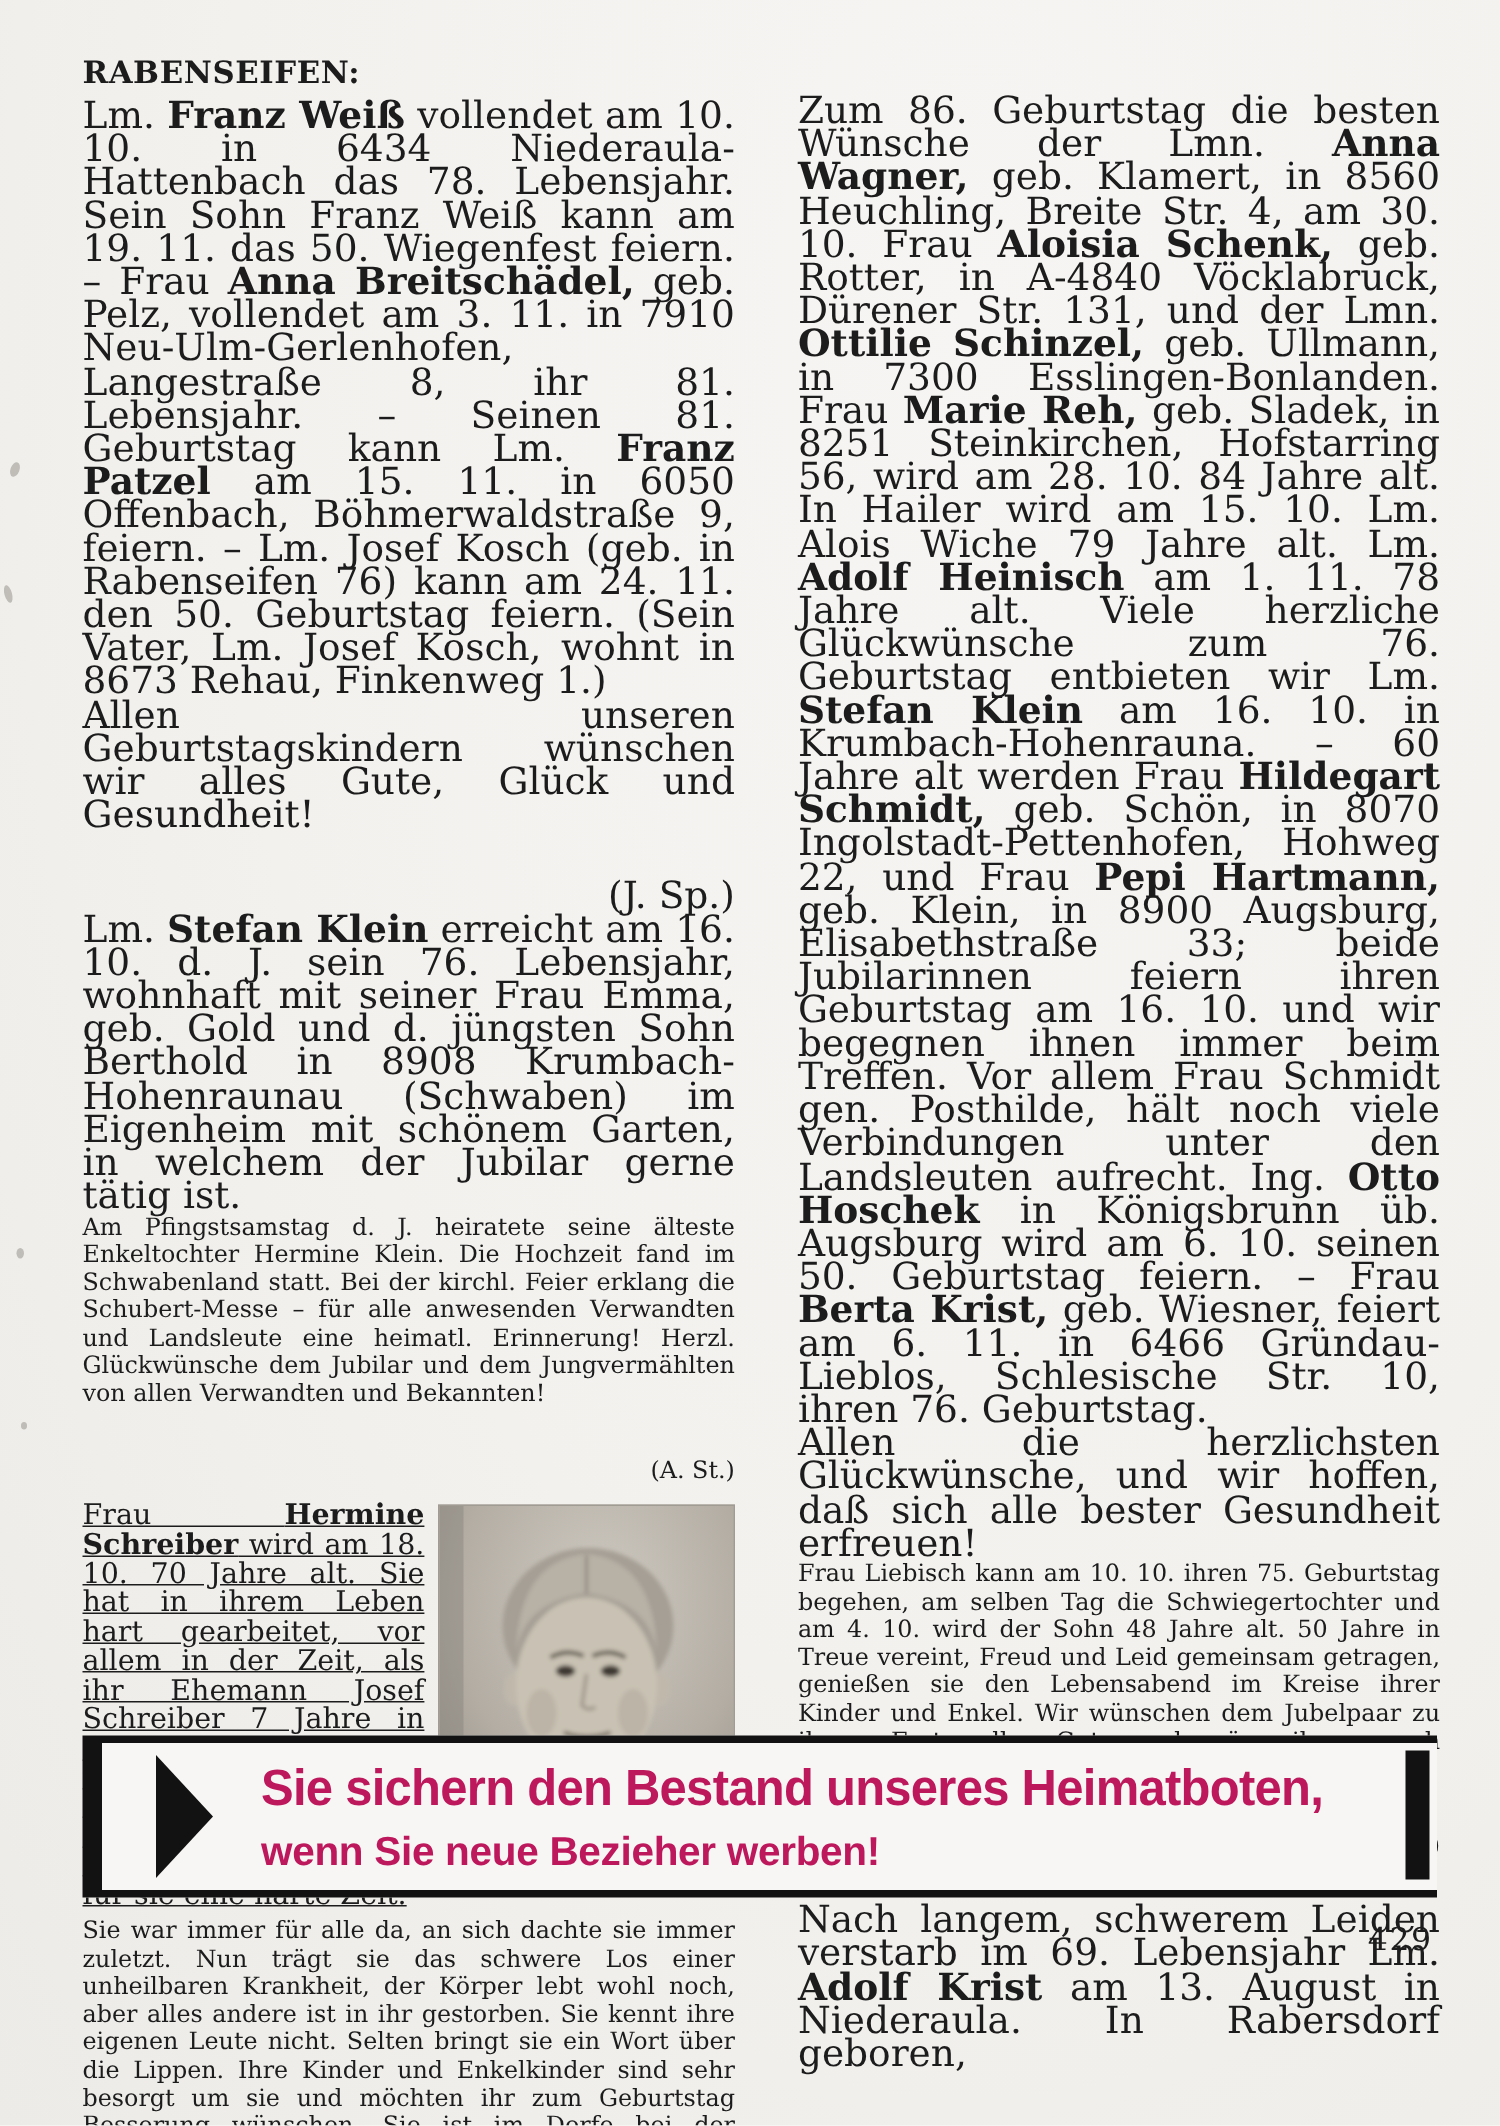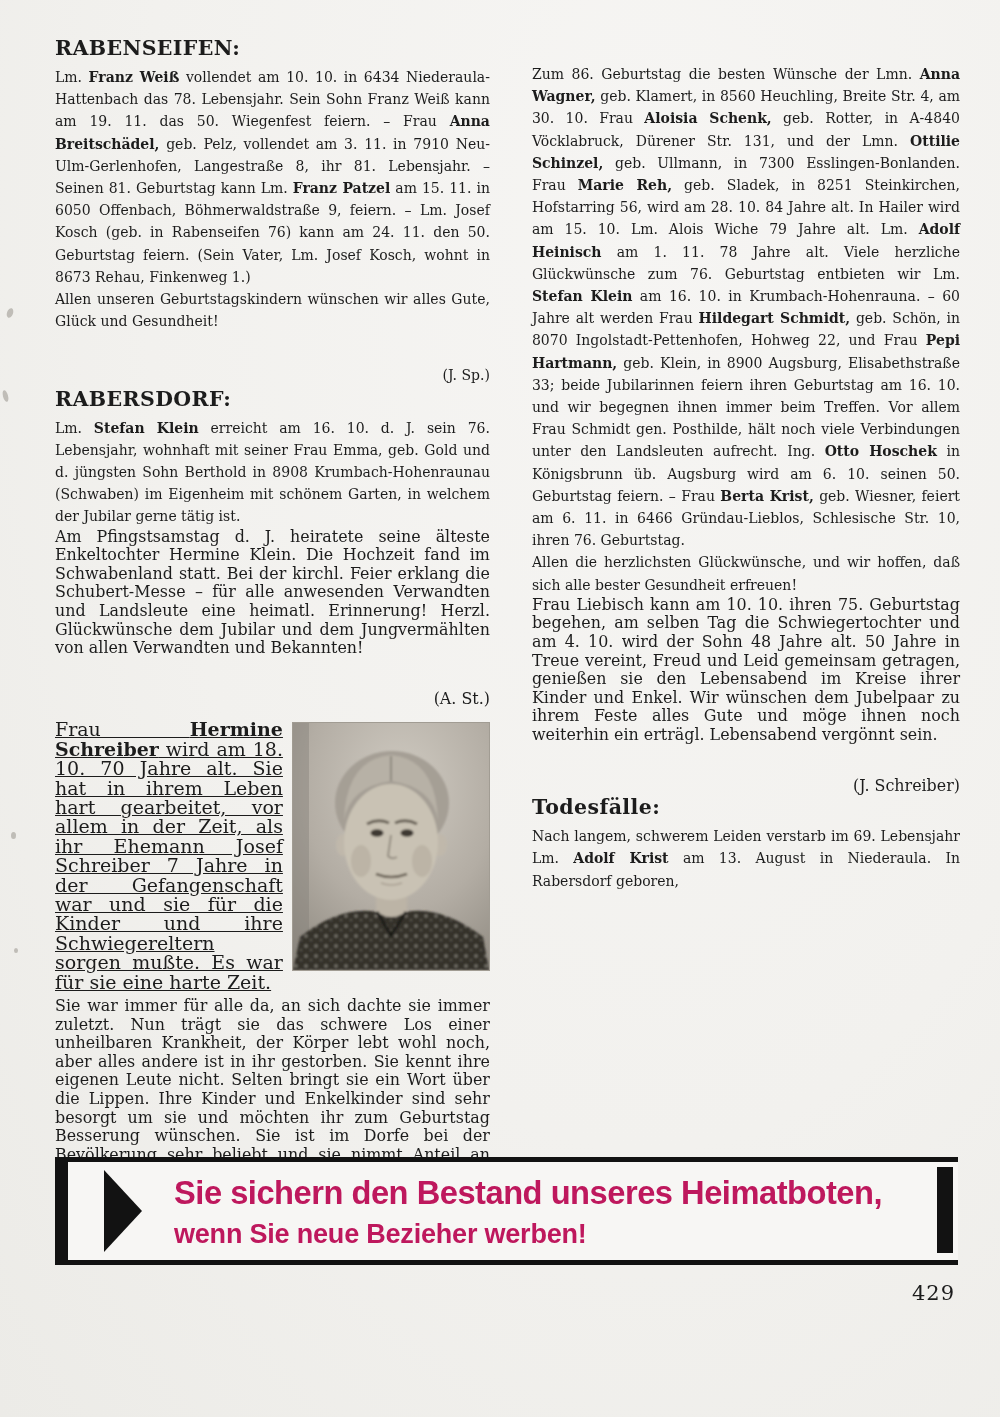--- a/index.html
+++ b/index.html
@@ -20,21 +20,21 @@
   .col-left{width:443px;}
   .col-right{width:436px;padding-top:27px;}
   h2.sec{
     font-size:20.5px;font-weight:bold;margin:0 0 6px 0;
     letter-spacing:.4px;
   }
   .sec-gap{margin-top:13px;}
   .todes-gap{margin-top:22px;}
   p{margin:0;}
   .body{
-    font-size:14px;line-height:22.2px;
+    font-size:25px;line-height:22.2px;
     text-align:justify;
   }
   .small{
     font-size:15.9px;line-height:18.6px;
     text-align:justify;
   }
   .sig{text-align:right;margin-top:32px;}
   .p-gap{margin-top:11px;}
   .hermine{margin-top:12px;}
   .photo{
@@ -88,21 +88,20 @@
 <div class="page">
 
   <div class="columns">
 
     <div class="col col-left">
       <h2 class="sec">RABENSEIFEN:</h2>
       <p class="body">Lm. <b>Franz Weiß</b> vollendet am 10. 10. in 6434 Niederaula-Hattenbach das 78. Lebensjahr. Sein Sohn Franz Weiß kann am 19. 11. das 50. Wiegenfest feiern. – Frau <b>Anna Breitschädel,</b> geb. Pelz, vollendet am 3. 11. in 7910 Neu-Ulm-Gerlenhofen, Langestraße 8, ihr 81. Lebensjahr. – Seinen 81. Geburtstag kann Lm. <b>Franz Patzel</b> am 15. 11. in 6050 Offenbach, Böhmerwaldstraße 9, feiern. – Lm. Josef Kosch (geb. in Rabenseifen 76) kann am 24. 11. den 50. Geburtstag feiern. (Sein Vater, Lm. Josef Kosch, wohnt in 8673 Rehau, Finkenweg 1.)</p>
       <p class="body">Allen unseren Geburtstagskindern wünschen wir alles Gute, Glück und Gesundheit!</p>
       <div class="body sig">(J. Sp.)</div>
 
-      <h2 class="sec sec-gap">RABERSDORF:</h2>
       <p class="body">Lm. <b>Stefan Klein</b> erreicht am 16. 10. d. J. sein 76. Lebensjahr, wohnhaft mit seiner Frau Emma, geb. Gold und d. jüngsten Sohn Berthold in 8908 Krumbach-Hohenraunau (Schwaben) im Eigenheim mit schönem Garten, in welchem der Jubilar gerne tätig ist.</p>
       <p class="small">Am Pfingstsamstag d. J. heiratete seine älteste Enkeltochter Hermine Klein. Die Hochzeit fand im Schwabenland statt. Bei der kirchl. Feier erklang die Schubert-Messe – für alle anwesenden Verwandten und Landsleute eine heimatl. Erinnerung! Herzl. Glückwünsche dem Jubilar und dem Jungvermählten von allen Verwandten und Bekannten!</p>
       <div class="small sig">(A. St.)</div>
 
       <div class="hermine">
         <div class="photo">
           <svg width="196" height="247" viewBox="0 0 196 247" aria-hidden="true">
             <defs>
               <radialGradient id="pbg" cx="55%" cy="26%" r="90%">
                 <stop offset="0" stop-color="#cfcac1"></stop>

